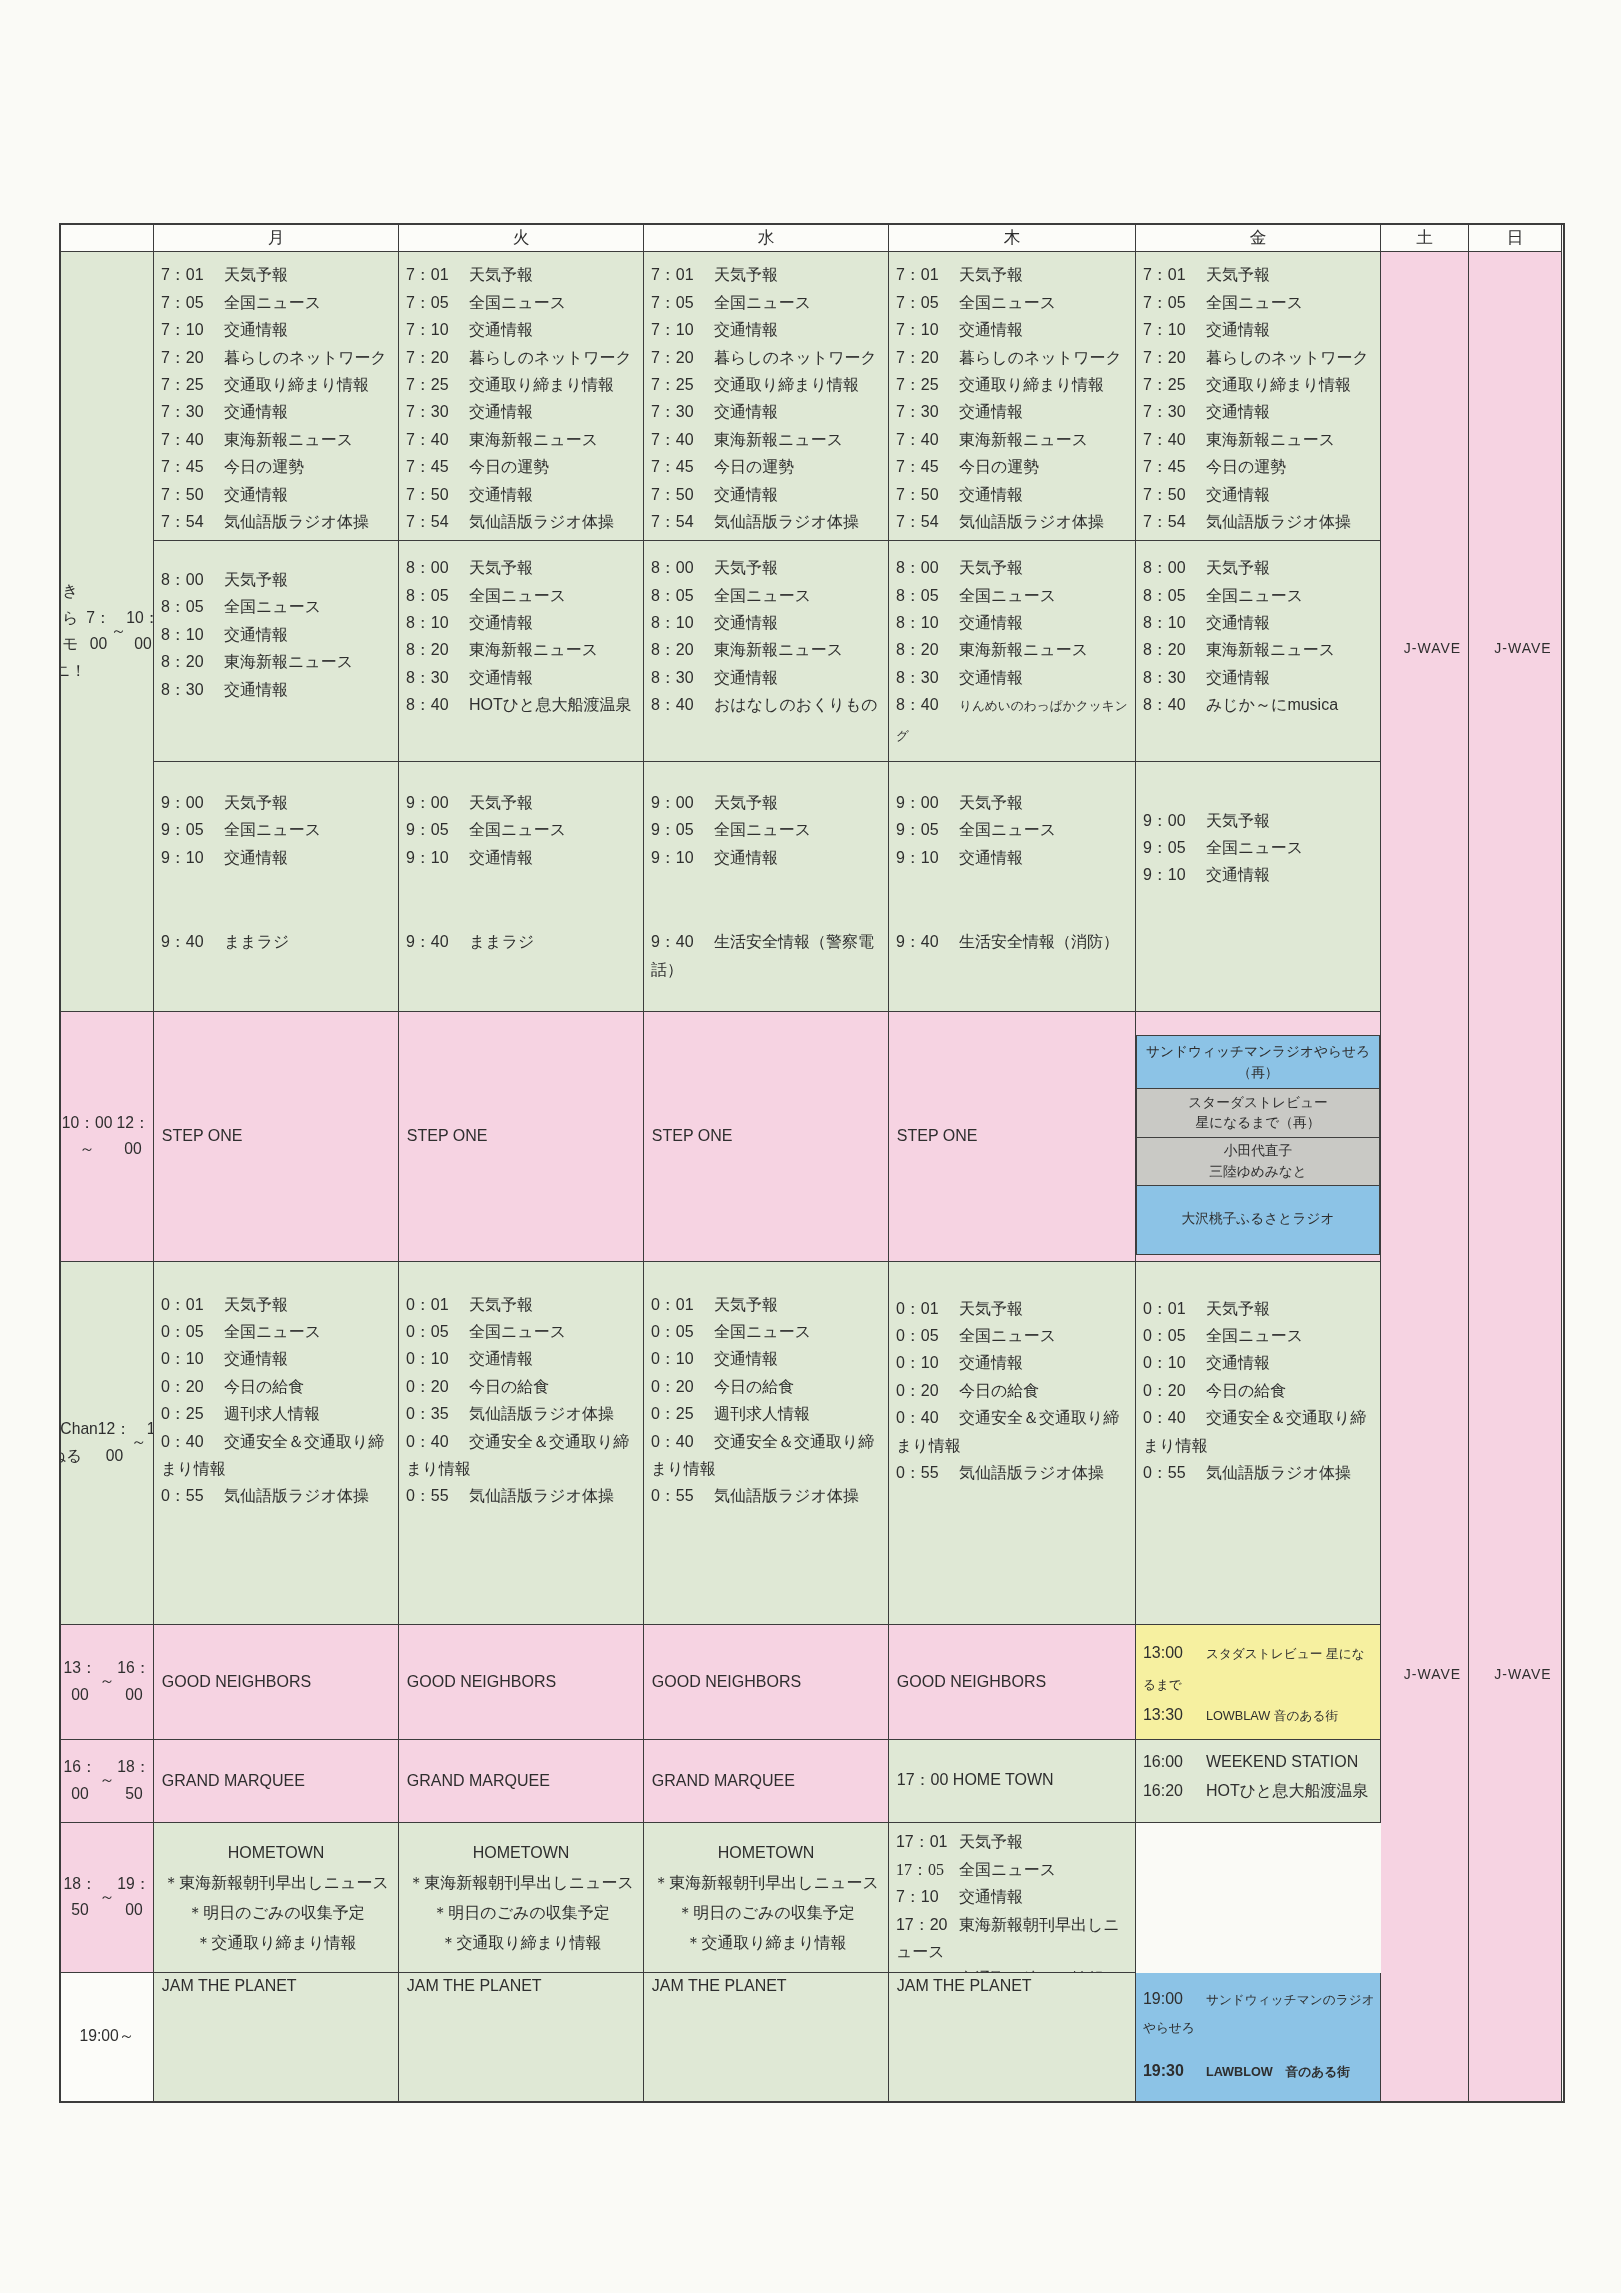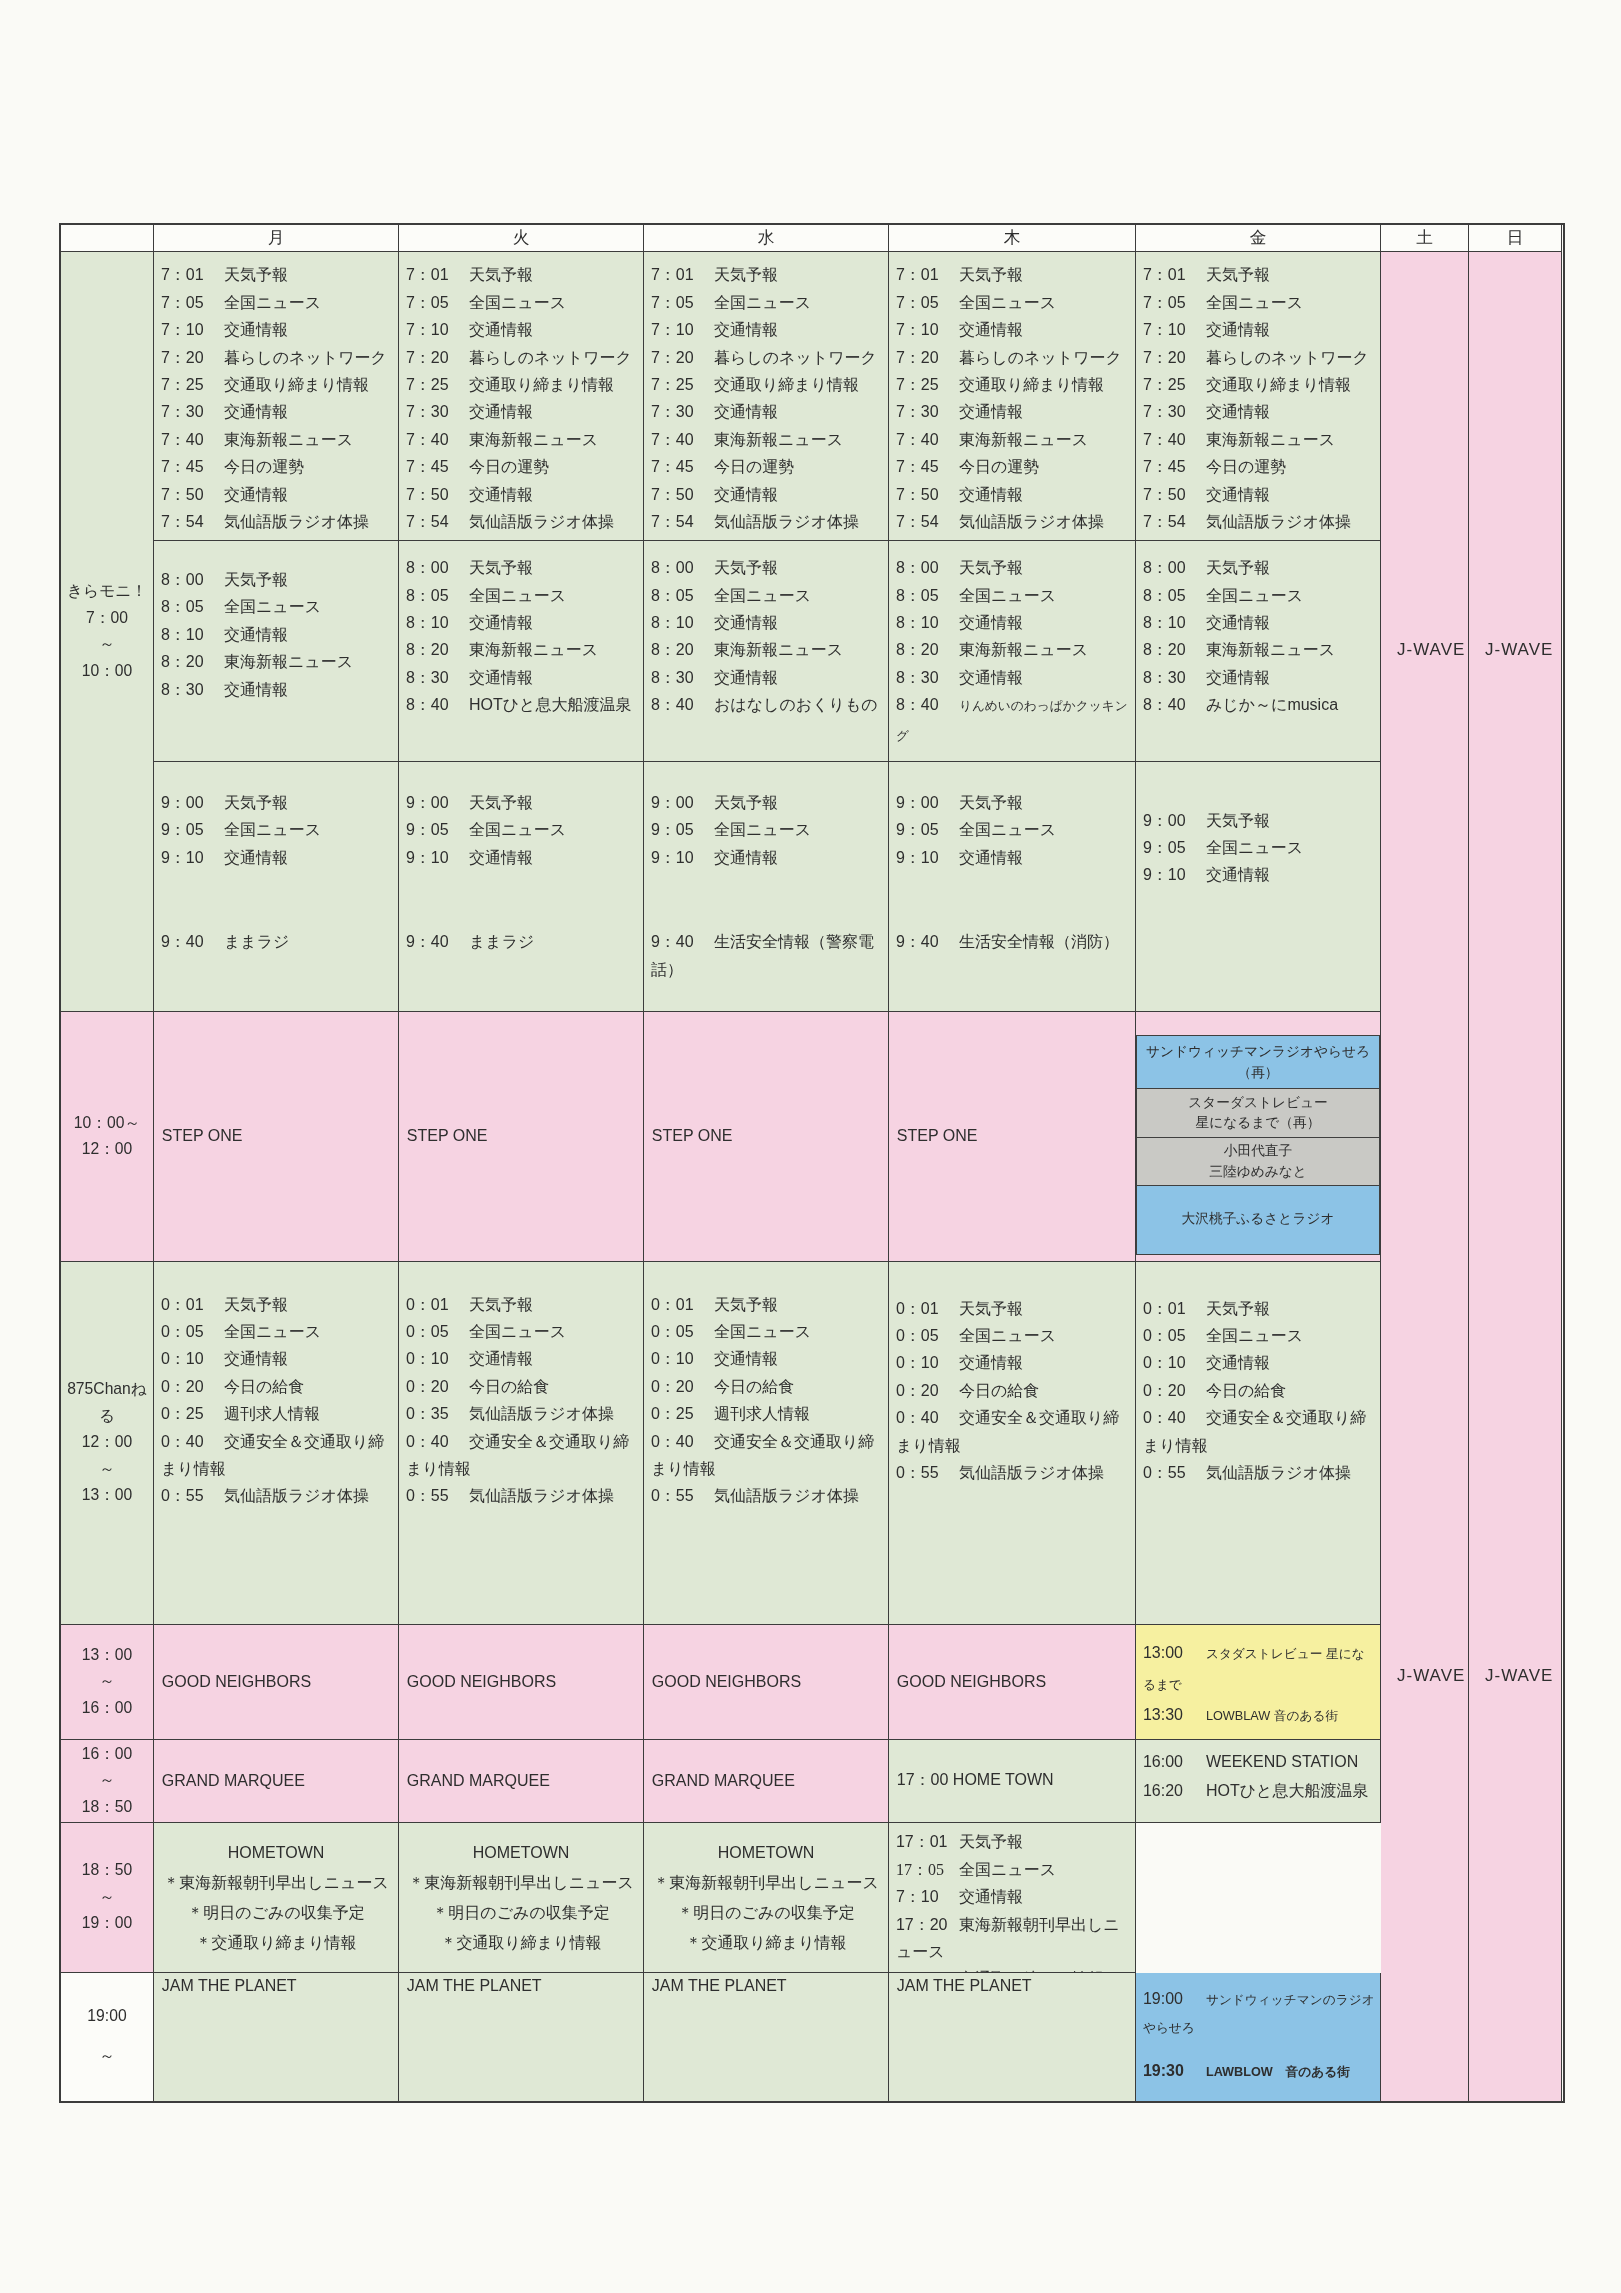--- a/index.html
+++ b/index.html
@@ -18,34 +18,34 @@
     border-right:1.5px solid #3c3c3c;border-bottom:1.5px solid #3c3c3c;
     font-size:16px;
   }
   .bg-green{background:#dfe8d5;}
   .bg-pink{background:#f6d3e2;}
   .bg-blue{background:#8cc3e6;}
   .bg-gray{background:#c9c9c5;}
   .bg-yellow{background:#f6f0a0;}
   .bg-white{background:#fcfcf9;}
   .dayhead{display:flex;align-items:center;justify-content:center;font-size:16.7px;}
-  .rowhead{display:flex;flex-direction:column;align-items:center;justify-content:center;
+  .rowhead{display:flex;flex-direction:row;align-items:center;justify-content:center;
     text-align:center;font-size:15.7px;line-height:26.5px;}
   .c-sched{padding:9.8px 4.9px 0 6.9px;line-height:27.4px;}
   .entry{text-align:left;position:relative;}
   .etime{display:inline-block;min-width:55px;}
   .etitle.small{font-size:12.7px;}
   .c-label{display:flex;align-items:center;padding-left:7.8px;}
   .c-label.top{align-items:flex-start;padding-top:4.9px;}
   .c-lines{text-align:center;line-height:30px;padding-top:15.7px;}
   .c-stack{display:flex;flex-direction:column;padding:7.8px 0 5.9px 0;}
   .stackbox{display:flex;flex-direction:column;align-items:center;justify-content:center;
     border:1.5px solid #3f3f3f;margin-top:-1.5px;font-size:13.7px;line-height:20.6px;text-align:center;}
   .stackbox:first-child{margin-top:16px;}
-  .jwave{position:absolute;left:16px;right:0;text-align:left;font-size:17px;letter-spacing:1px;}
+  .jwave{position:absolute;left:16px;right:0;text-align:center;font-size:14px;letter-spacing:1px;}
 </style>
 </head>
 <body>
 
 <div class="sheet">
   <div class="grid" style="grid-template-columns: 93px 245px 245px 245px 247px 245px 88px 93px; grid-template-rows: 26.5px 289px 221px 250px 250px 363px 115px 83px 150px 129px;">
       <div class="cell bg-white dayhead" style="grid-area: 1 / 1;"></div>
       <div class="cell bg-white dayhead" style="grid-area: 1 / 2;">
         <div class="">月</div>
       </div>

